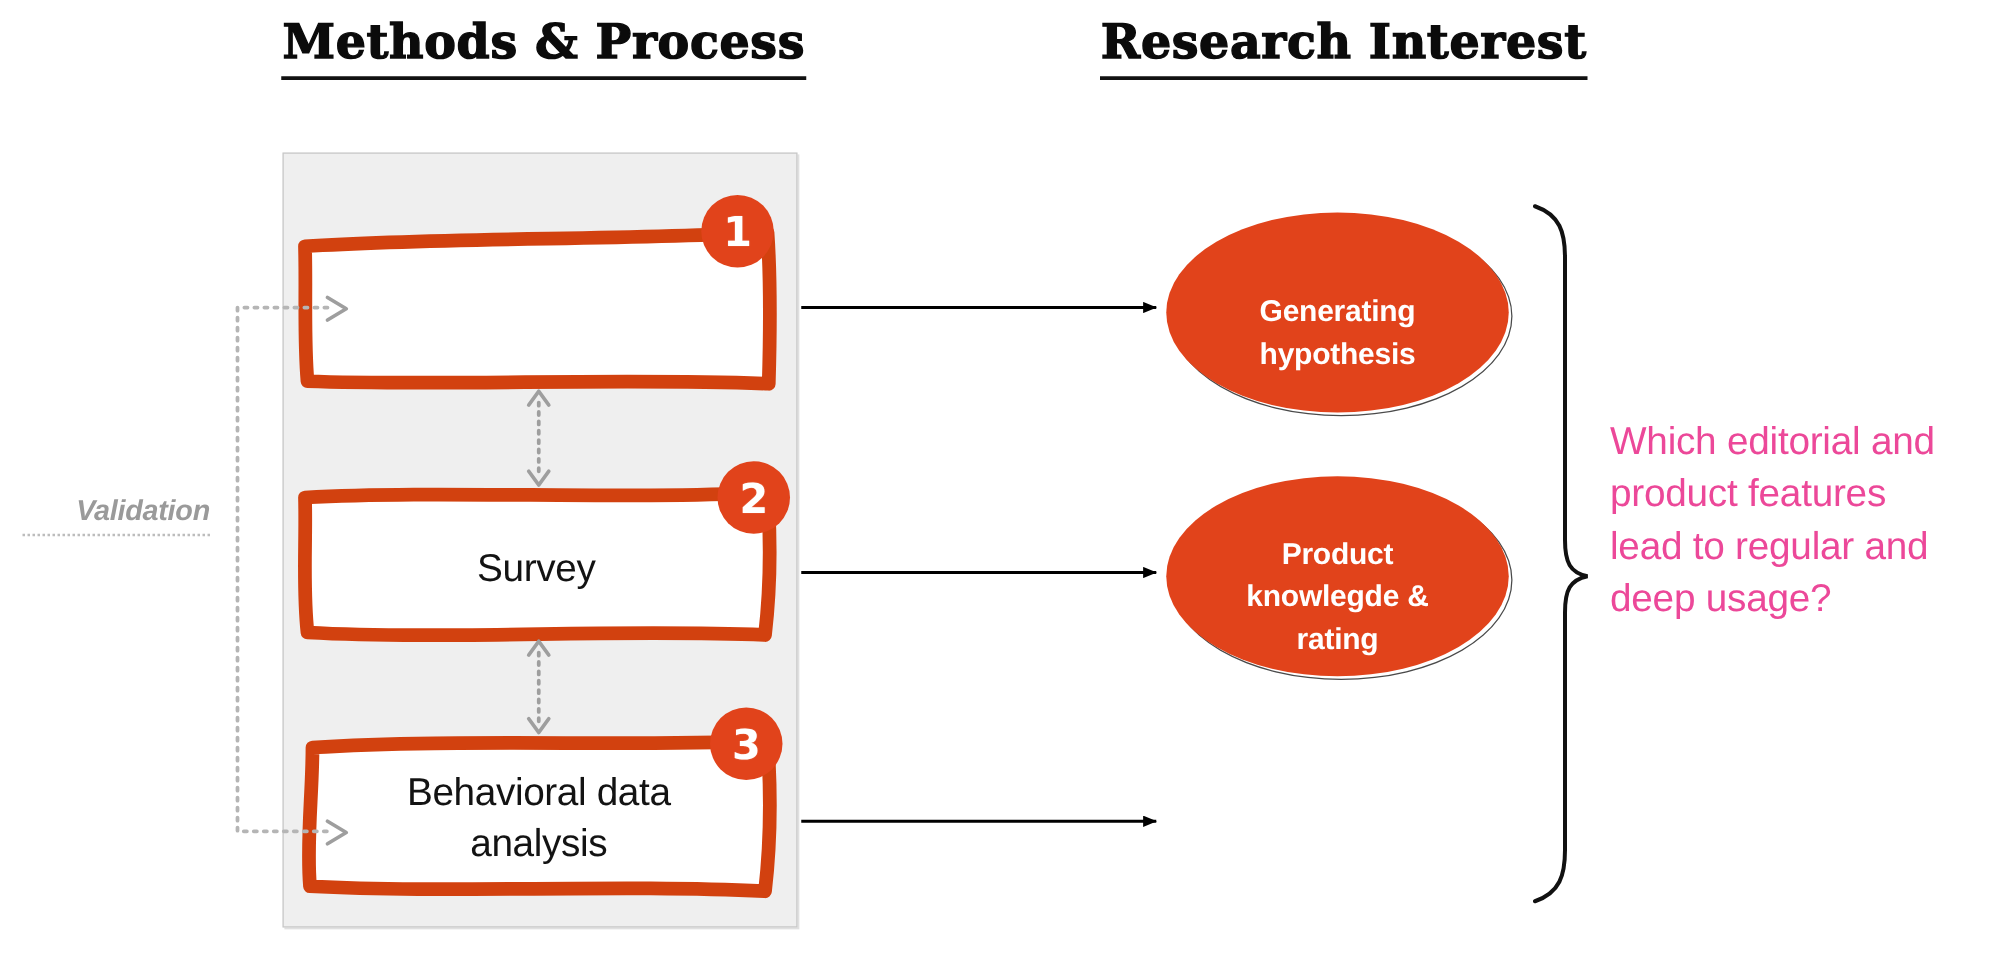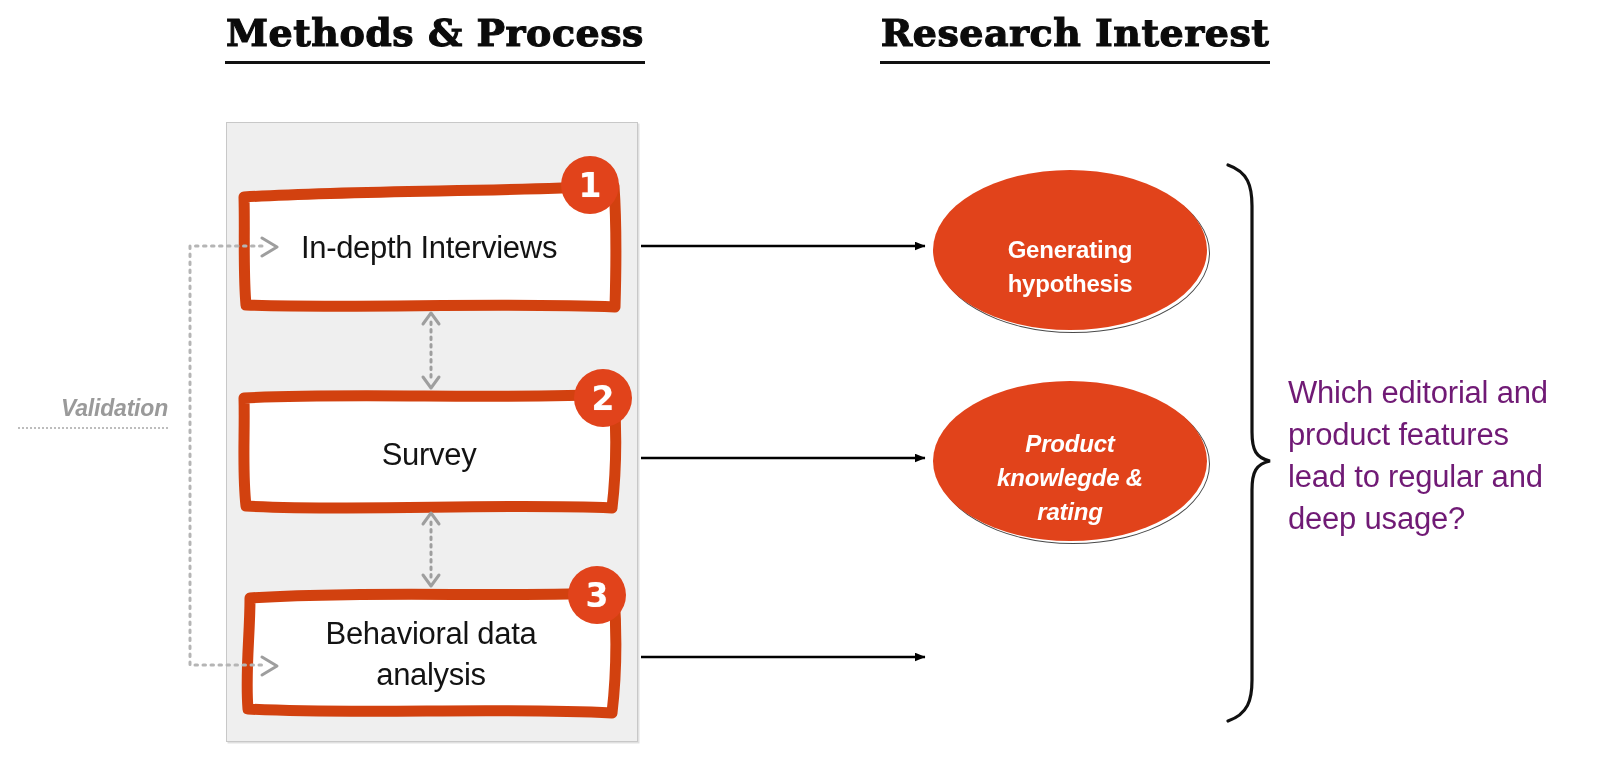--- a/index.html
+++ b/index.html
@@ -109,34 +109,33 @@
     text-align:center;
     color:#ffffff;
     font-size:24px;
     font-weight:bold;
     line-height:1.42;
     letter-spacing:-0.2px;
     padding:0 18px;
     box-sizing:border-box;
   }
   #ell1{left:933px;top:170px;}
-  #ell2{left:933px;top:381px;font-style:italic;}
+  #ell2{left:933px;top:381px;}
   #ell3{left:933px;top:578px;}
 
   
   #question{
     position:absolute;
     left:1288px;top:332px;
     width:268px;
-    color:#701a75;
+    color:#ec4899;
     font-size:31px;
     font-weight:500;
     line-height:1.36;
     letter-spacing:-0.2px;
-    margin-top:40px;
   }
 
   
   #validation{
     position:absolute;
     left:18px;top:395px;
     width:150px;
     text-align:right;
     color:#9a9a9a;
     font-style:italic;
@@ -158,21 +157,20 @@
   <div class="col-title" id="title-research">Research Interest</div>
 
   <div class="col-title" id="title-methods">Methods &amp; Process</div>
 
   <div id="panel"></div>
 
   <div class="method-box" id="box1">
     <svg class="bsvg" width="386" height="132" viewBox="0 0 386 132">
       <path d="M8,16 C120,9 260,11 378,5 C381,48 380,92 379,126 C262,121 122,128 10,124 C7,90 9,52 8,16 Z" fill="#ffffff" stroke="#D2410F" stroke-width="11" stroke-linejoin="round"></path>
     </svg>
-    <div class="method-label">In-depth Interviews</div>
   </div>
 
   <div class="method-box" id="box2">
     <svg class="bsvg" width="386" height="128" viewBox="0 0 386 128">
       <path d="M8,12 C118,6 258,14 378,8 C381,50 380,88 376,122 C258,117 120,126 10,120 C6,84 9,48 8,12 Z" fill="#ffffff" stroke="#D2410F" stroke-width="11" stroke-linejoin="round"></path>
     </svg>
     <div class="method-label">Survey</div>
   </div>
 
   <div class="method-box" id="box3">

